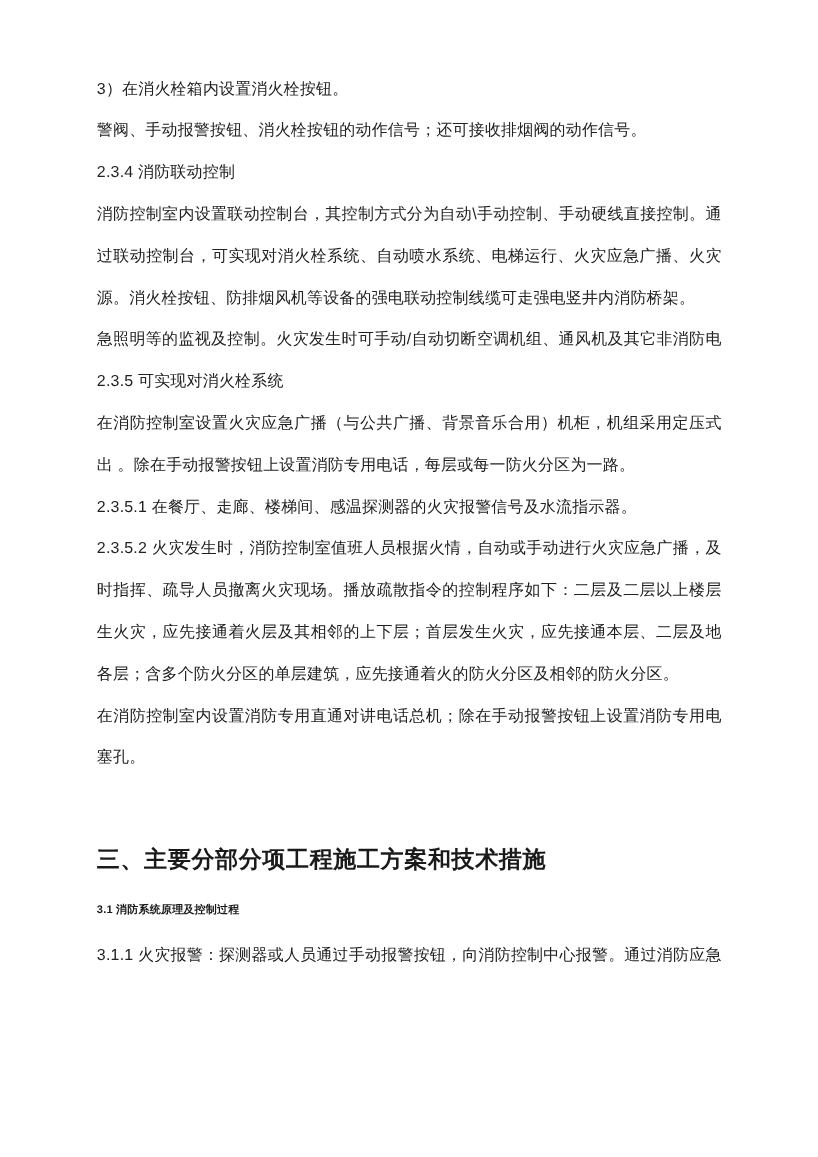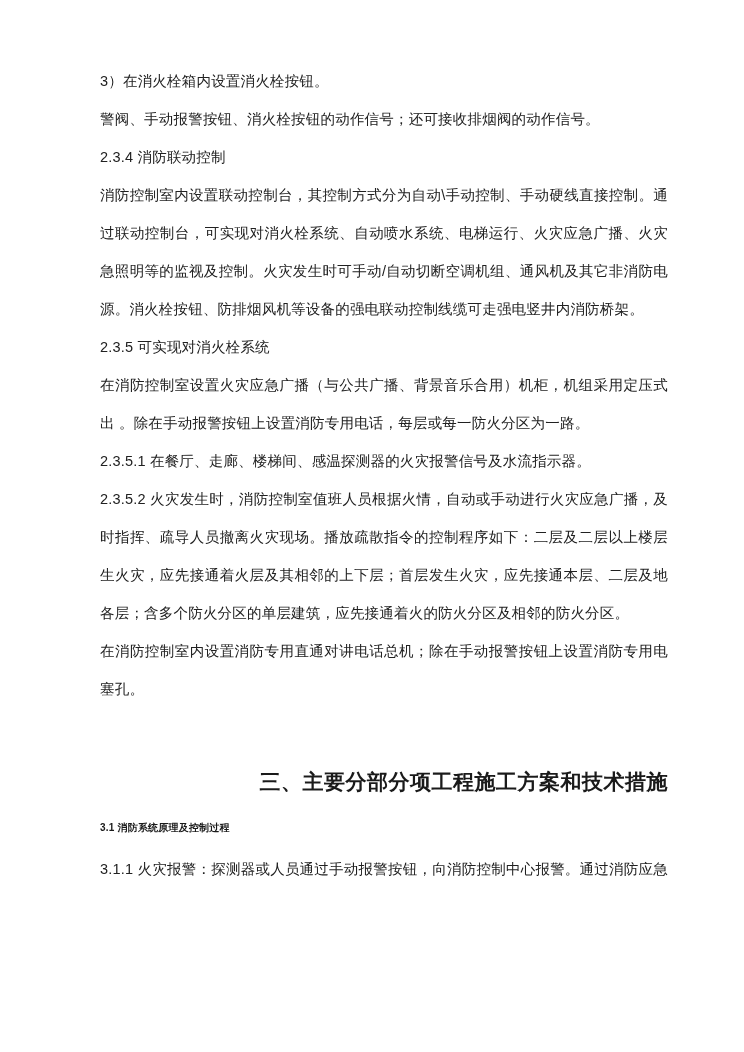--- a/index.html
+++ b/index.html
@@ -10,21 +10,21 @@
   .page {
     position: relative;
     width: 744px;
     height: 1052px;
     background: #ffffff;
     overflow: hidden;
     font-family: "Liberation Sans", sans-serif;
   }
   .content {
     position: absolute;
-    left: 100px;
+    left: 88px;
     top: 62px;
     width: 568px;
     color: #212121;
   }
   .line {
     height: 38px;
     line-height: 38px;
     font-size: 14.5px;
     overflow: hidden;
     text-align: left;
@@ -32,21 +32,21 @@
   }
   .line.fill {
     text-align: justify;
     text-align-last: justify;
   }
   .line.heading {
     height: 44px;
     line-height: 44px;
     font-size: 21px;
     font-weight: bold;
-    text-align: right;
+    text-align: left;
     letter-spacing: 0.5px;
     margin-top: 52px;
     color: #1a1a1a;
   }
   .line.subheading {
     font-size: 10px;
     font-weight: bold;
     margin-top: 5px;
     color: #1a1a1a;
   }
@@ -60,22 +60,22 @@
 </head>
 <body>
 
 <div class="page">
   <div class="content">
       <div class="line body">3）在消火栓箱内设置消火栓按钮。</div>
       <div class="line body">警阀、手动报警按钮、消火栓按钮的动作信号；还可接收排烟阀的动作信号。</div>
       <div class="line body">2.3.4 消防联动控制</div>
       <div class="line body fill">消防控制室内设置联动控制台，其控制方式分为自动\手动控制、手动硬线直接控制。通</div>
       <div class="line body fill">过联动控制台，可实现对消火栓系统、自动喷水系统、电梯运行、火灾应急广播、火灾应</div>
+      <div class="line body">源。消火栓按钮、防排烟风机等设备的强电联动控制线缆可走强电竖井内消防桥架。</div>
       <div class="line body fill">急照明等的监视及控制。火灾发生时可手动/自动切断空调机组、通风机及其它非消防电</div>
-      <div class="line body">源。消火栓按钮、防排烟风机等设备的强电联动控制线缆可走强电竖井内消防桥架。</div>
       <div class="line body">2.3.5 可实现对消火栓系统</div>
       <div class="line body fill">在消防控制室设置火灾应急广播（与公共广播、背景音乐合用）机柜，机组采用定压式输</div>
       <div class="line body">出 。除在手动报警按钮上设置消防专用电话，每层或每一防火分区为一路。</div>
       <div class="line body">2.3.5.1 在餐厅、走廊、楼梯间、感温探测器的火灾报警信号及水流指示器。</div>
       <div class="line body fill">2.3.5.2 火灾发生时，消防控制室值班人员根据火情，自动或手动进行火灾应急广播，及</div>
       <div class="line body fill">时指挥、疏导人员撤离火灾现场。播放疏散指令的控制程序如下：二层及二层以上楼层发</div>
       <div class="line body fill">生火灾，应先接通着火层及其相邻的上下层；首层发生火灾，应先接通本层、二层及地下</div>
       <div class="line body">各层；含多个防火分区的单层建筑，应先接通着火的防火分区及相邻的防火分区。</div>
       <div class="line body fill">在消防控制室内设置消防专用直通对讲电话总机；除在手动报警按钮上设置消防专用电话</div>
       <div class="line body">塞孔。</div>

